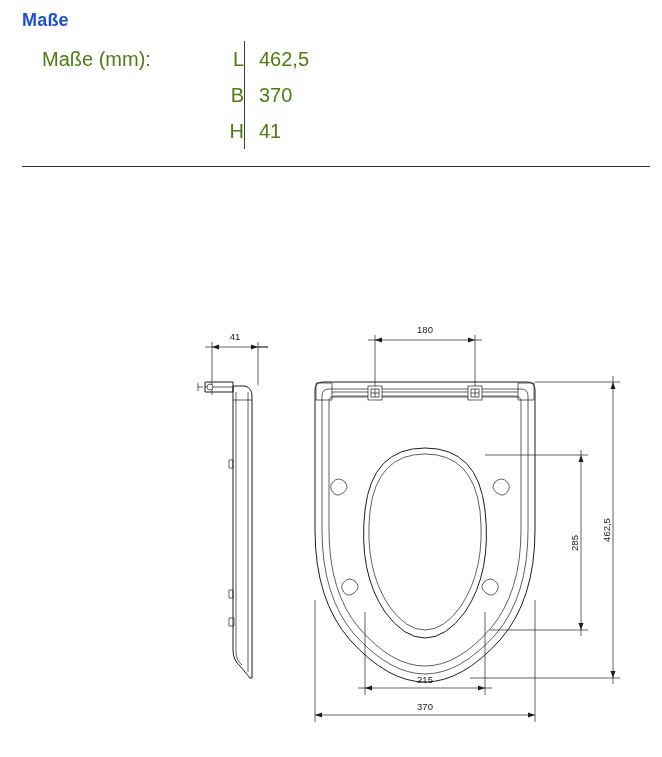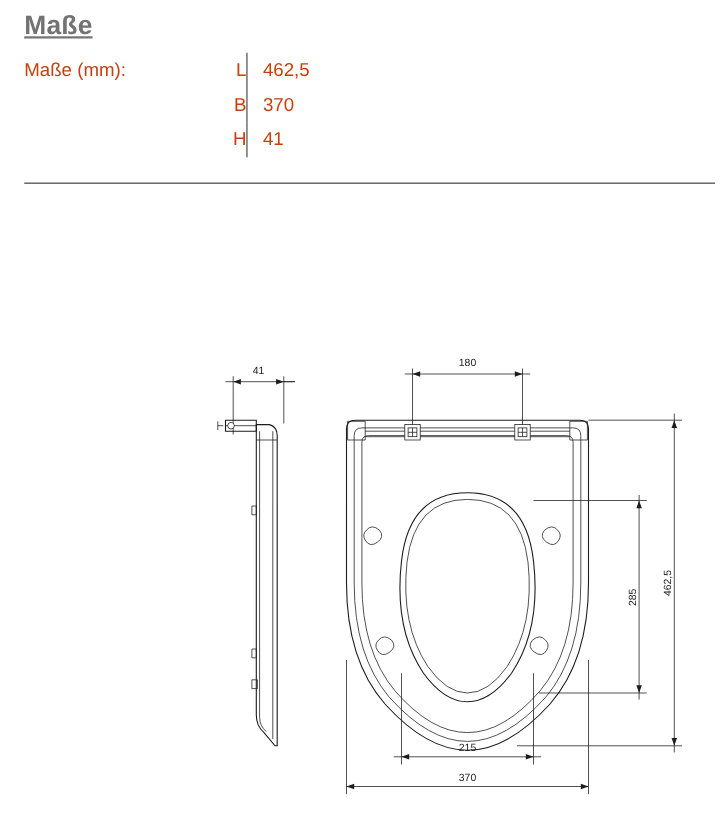--- a/index.html
+++ b/index.html
@@ -14,31 +14,31 @@
     color: #1a1a1a;
     position: relative;
     overflow: hidden;
   }
 
   
   .spec-block {
     padding: 10px 0 0 22px;
   }
   .spec-title {
-    font-size: 24px;
+    font-size: 18px;
     font-weight: bold;
     letter-spacing: 0.2px;
     margin: 0 0 10px 0;
-    color: #737373;
-    text-decoration: underline;
+    color: #1d4ed8;
   }
   .spec-table {
     border-collapse: collapse;
-    font-size: 17px;
-    color: #c2410c;
+    font-size: 20px;
+    color: #4d7c0f;
+    margin-left: 20px;
   }
   .spec-table td {
     padding: 3px 0;
     vertical-align: top;
     line-height: 1.5;
   }
   .c-label {
     width: 160px;
     padding-right: 8px;
     white-space: nowrap;

